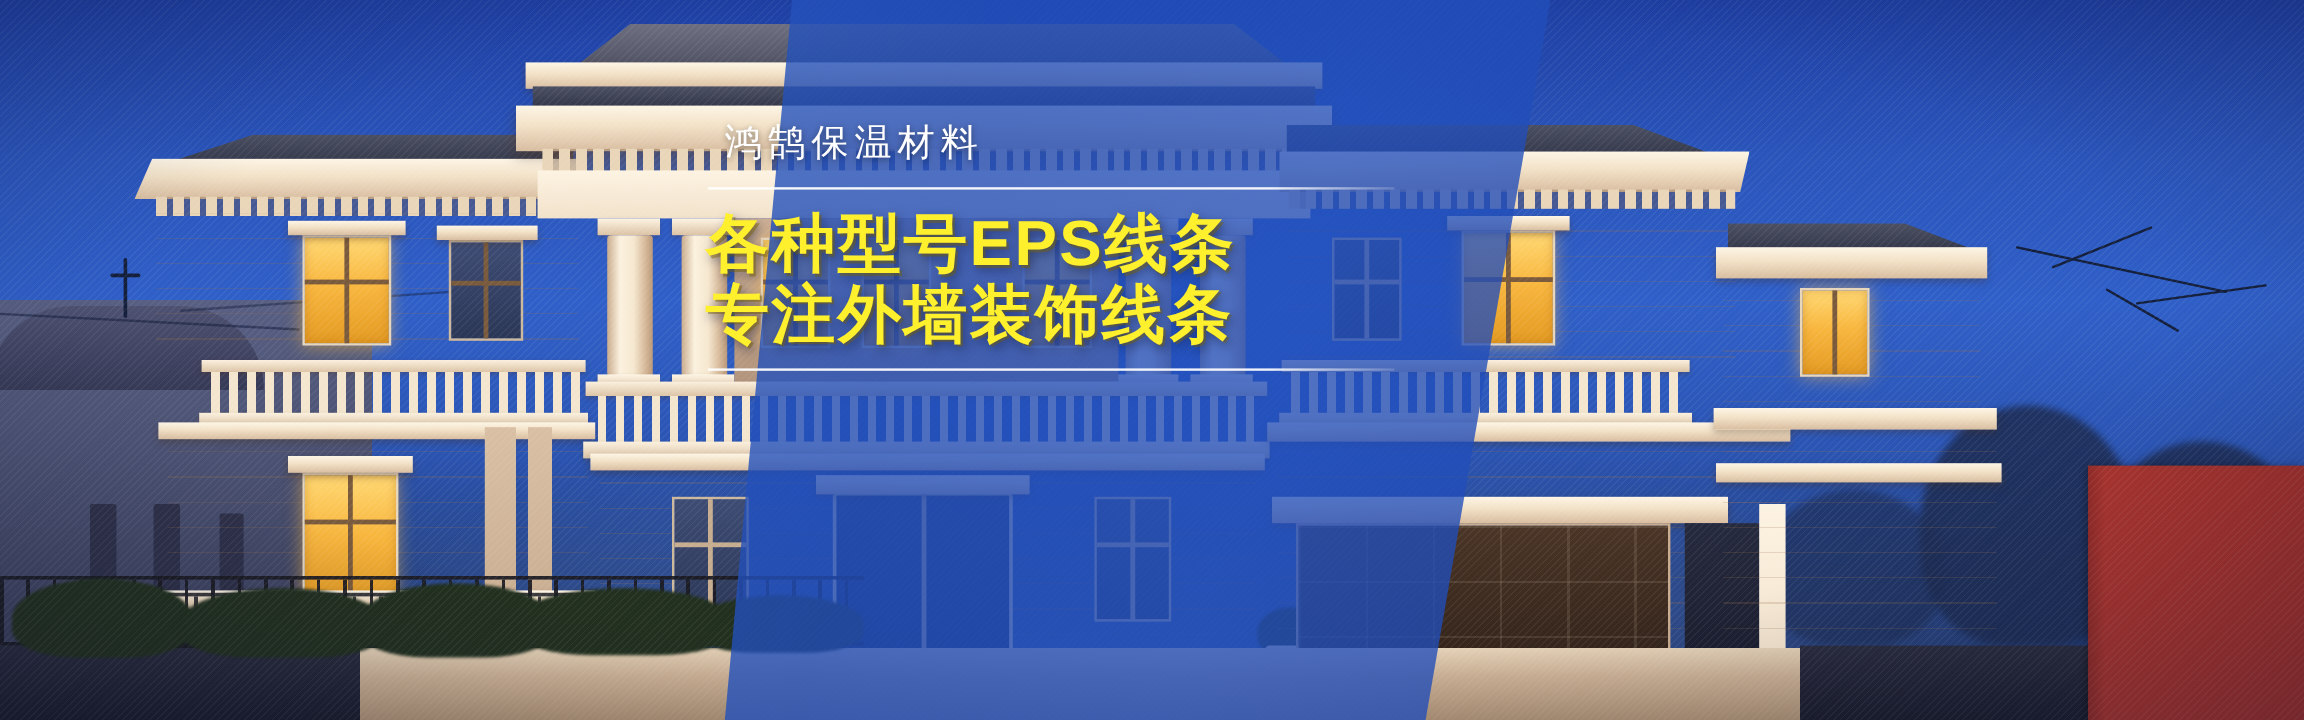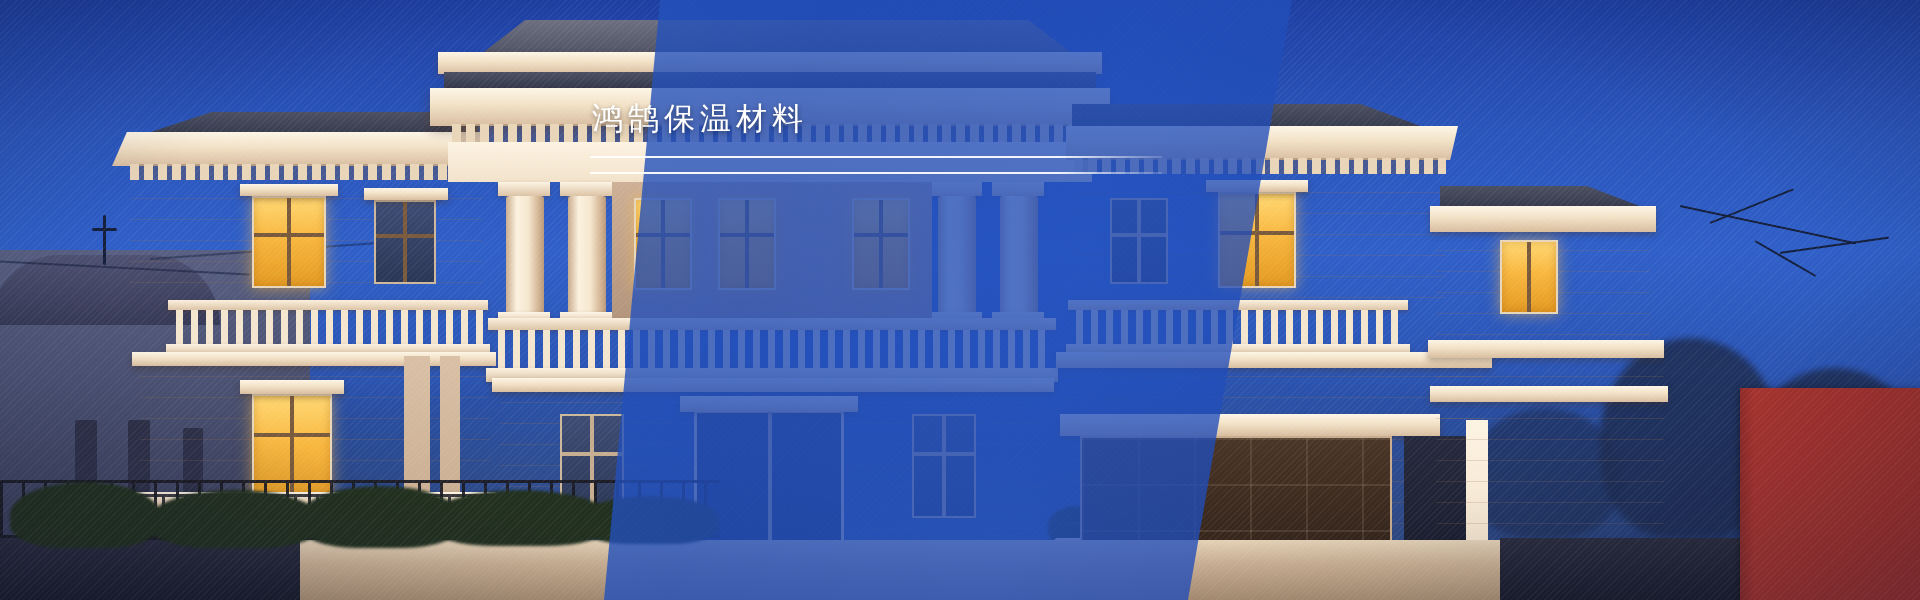--- a/index.html
+++ b/index.html
@@ -164,21 +164,21 @@
   }
 
   
   .text-block {
     position:absolute; left:588px; top:98px; width:620px;
     text-align:left;
   }
   .brand {
     font-size:31px; color:#ffffff; letter-spacing:5px; font-weight:400;
     text-shadow:0 2px 5px rgba(0,0,0,.45);
-    padding-left:4px; white-space:nowrap;
+    padding-left:4px; white-space:nowrap;margin-left:12px;
   }
   .rule {
     height:2px; width:572px; margin:16px 0 0 2px;
     background:linear-gradient(90deg, rgba(255,255,255,.95) 0%, rgba(255,255,255,.92) 82%, rgba(255,255,255,.15) 100%);
   }
   .rule.lower { margin:14px 0 18px 2px; }
   .headline { margin-top:16px; }
   .headline-line {
     font-size:53px; font-weight:700; color:#fff02e; letter-spacing:2px;
     line-height:1.12; white-space:nowrap;
@@ -375,18 +375,22 @@
 
   <div class="overlay-panel"></div>
   <div class="overlay-sheen"></div>
 
   <div class="text-block">
 
     <div class="brand">鸿鹄保温材料</div>
 
     <div class="rule"></div>
 
+    <div class="headline">
+      <div class="headline-line">各种型号EPS线条</div>
+      <div class="headline-line">专注外墙装饰线条</div>
+    </div>
 
     <div class="rule lower"></div>
 
   </div>
 
 </div>
 
 </body></html>

